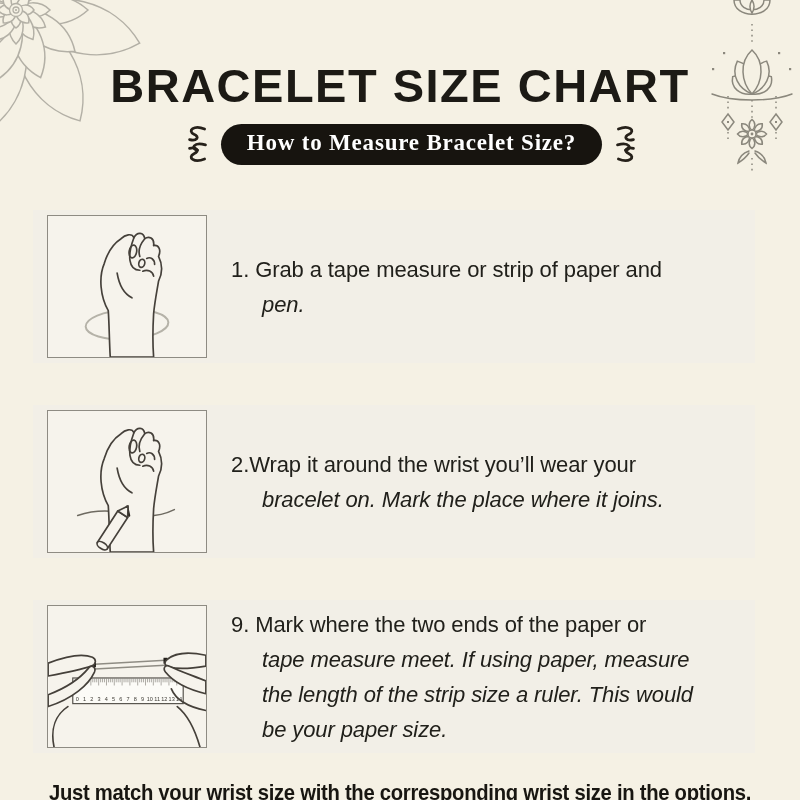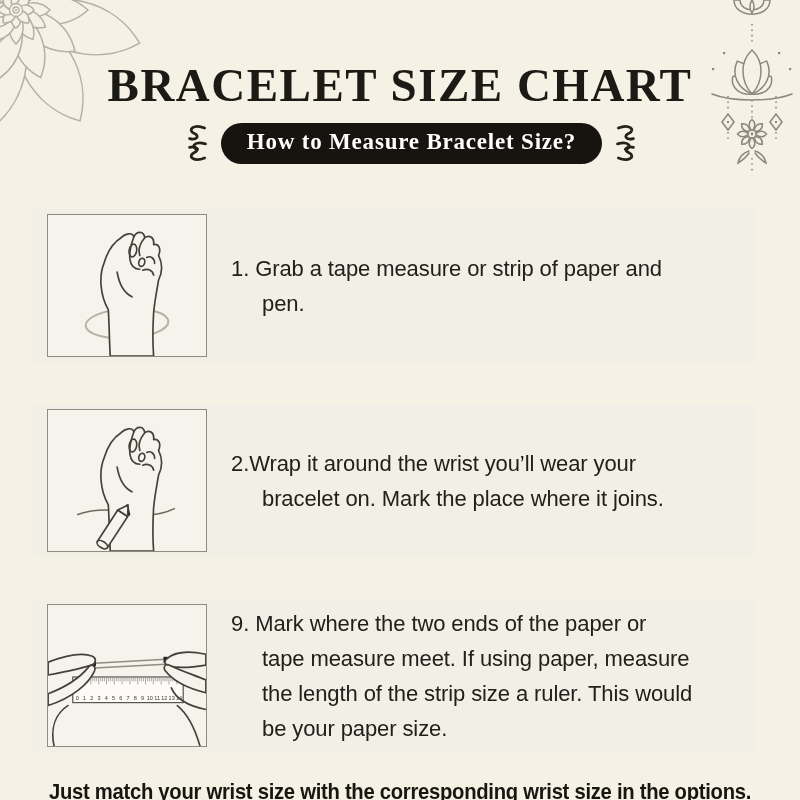--- a/index.html
+++ b/index.html
@@ -20,21 +20,21 @@
   .mandala circle{stroke:var(--ornament_gray); stroke-width:1.3; fill:var(--background);}
   .mandala circle.dot{fill:var(--ornament_gray); stroke:none;}
   .lotus{position:absolute; left:688px; top:0; width:115px; height:172px;}
   .lotus .ln{stroke:var(--lotus_gray); stroke-width:1.5; fill:none; stroke-linecap:round;}
   .lotus .fl{stroke:var(--lotus_gray); stroke-width:1.5; fill:var(--background);}
   .lotus .dash{stroke:var(--lotus_gray); stroke-width:1.5; stroke-dasharray:1.6 3.8; fill:none;}
   .lotus .dot{fill:var(--lotus_gray); stroke:none;}
   
   .title{
     margin-top:58px; text-align:center;
-    font-family:Liberation Serif, serif; font-weight:700;
+    font-family:Liberation Sans, sans-serif; font-weight:700;
     font-size:47px; letter-spacing:1.5px; color:var(--ink);
   }
   .badge-row{margin-top:9px; display:flex; justify-content:center; align-items:center; gap:12px;padding-left:23px;}
   .flourish{width:30px; height:44px;}
   .flourish path{stroke:#26211a; stroke-width:3.2; fill:none; stroke-linecap:round;}
   .flourish.right{transform:scaleX(-1);}
   .badge{
     background:var(--badge_bg); color:var(--badge_text);
     border-radius:22px; padding:6px 26px 9px 26px;
     font-family:"Liberation Serif", serif; font-weight:700;
@@ -52,21 +52,21 @@
   .skf{stroke:var(--line_art); stroke-width:1.7; fill:var(--box_bg); stroke-linejoin:round;}
   .gray{stroke:var(--soft_line); stroke-width:2; fill:none;}
   .tape{stroke:#6e6a61; stroke-width:1.6; fill:none; stroke-linecap:round;}
   .strip{stroke:#8f8c84; stroke-width:1.5; fill:none;}
   .mark{fill:#23201b; stroke:none;}
   .ruler-rect{fill:#fcfbf7; stroke:#55524b; stroke-width:1.2;}
   [data-name="ruler-ticks"] line, [data-name="ruler-ticks-2"] line, [data-name="ruler-ticks-3"] line{stroke:#6a665e; stroke-width:0.55;}
   [data-name="ruler-numbers"] text, [data-name="ruler-numbers-2"] text{font-size:5.6px; fill:#3c3933; text-anchor:middle; font-family:"Liberation Sans",sans-serif;}
   .step-text{font-size:22px; line-height:35px; letter-spacing:-0.1px; color:#21201b;}
   .step-text .line{white-space:nowrap;}
-  .step-text .cont{padding-left:31px;}
+  .step-text .cont{padding-left:31px;font-style:italic;}
   
   .footer{
     margin-top:27px; text-align:center; font-weight:700;
     font-size:22px; letter-spacing:-0.3px; color:#181611;
     transform:scaleX(0.92); transform-origin:center;
   }
 </style>
 </head>
 <body>
 

